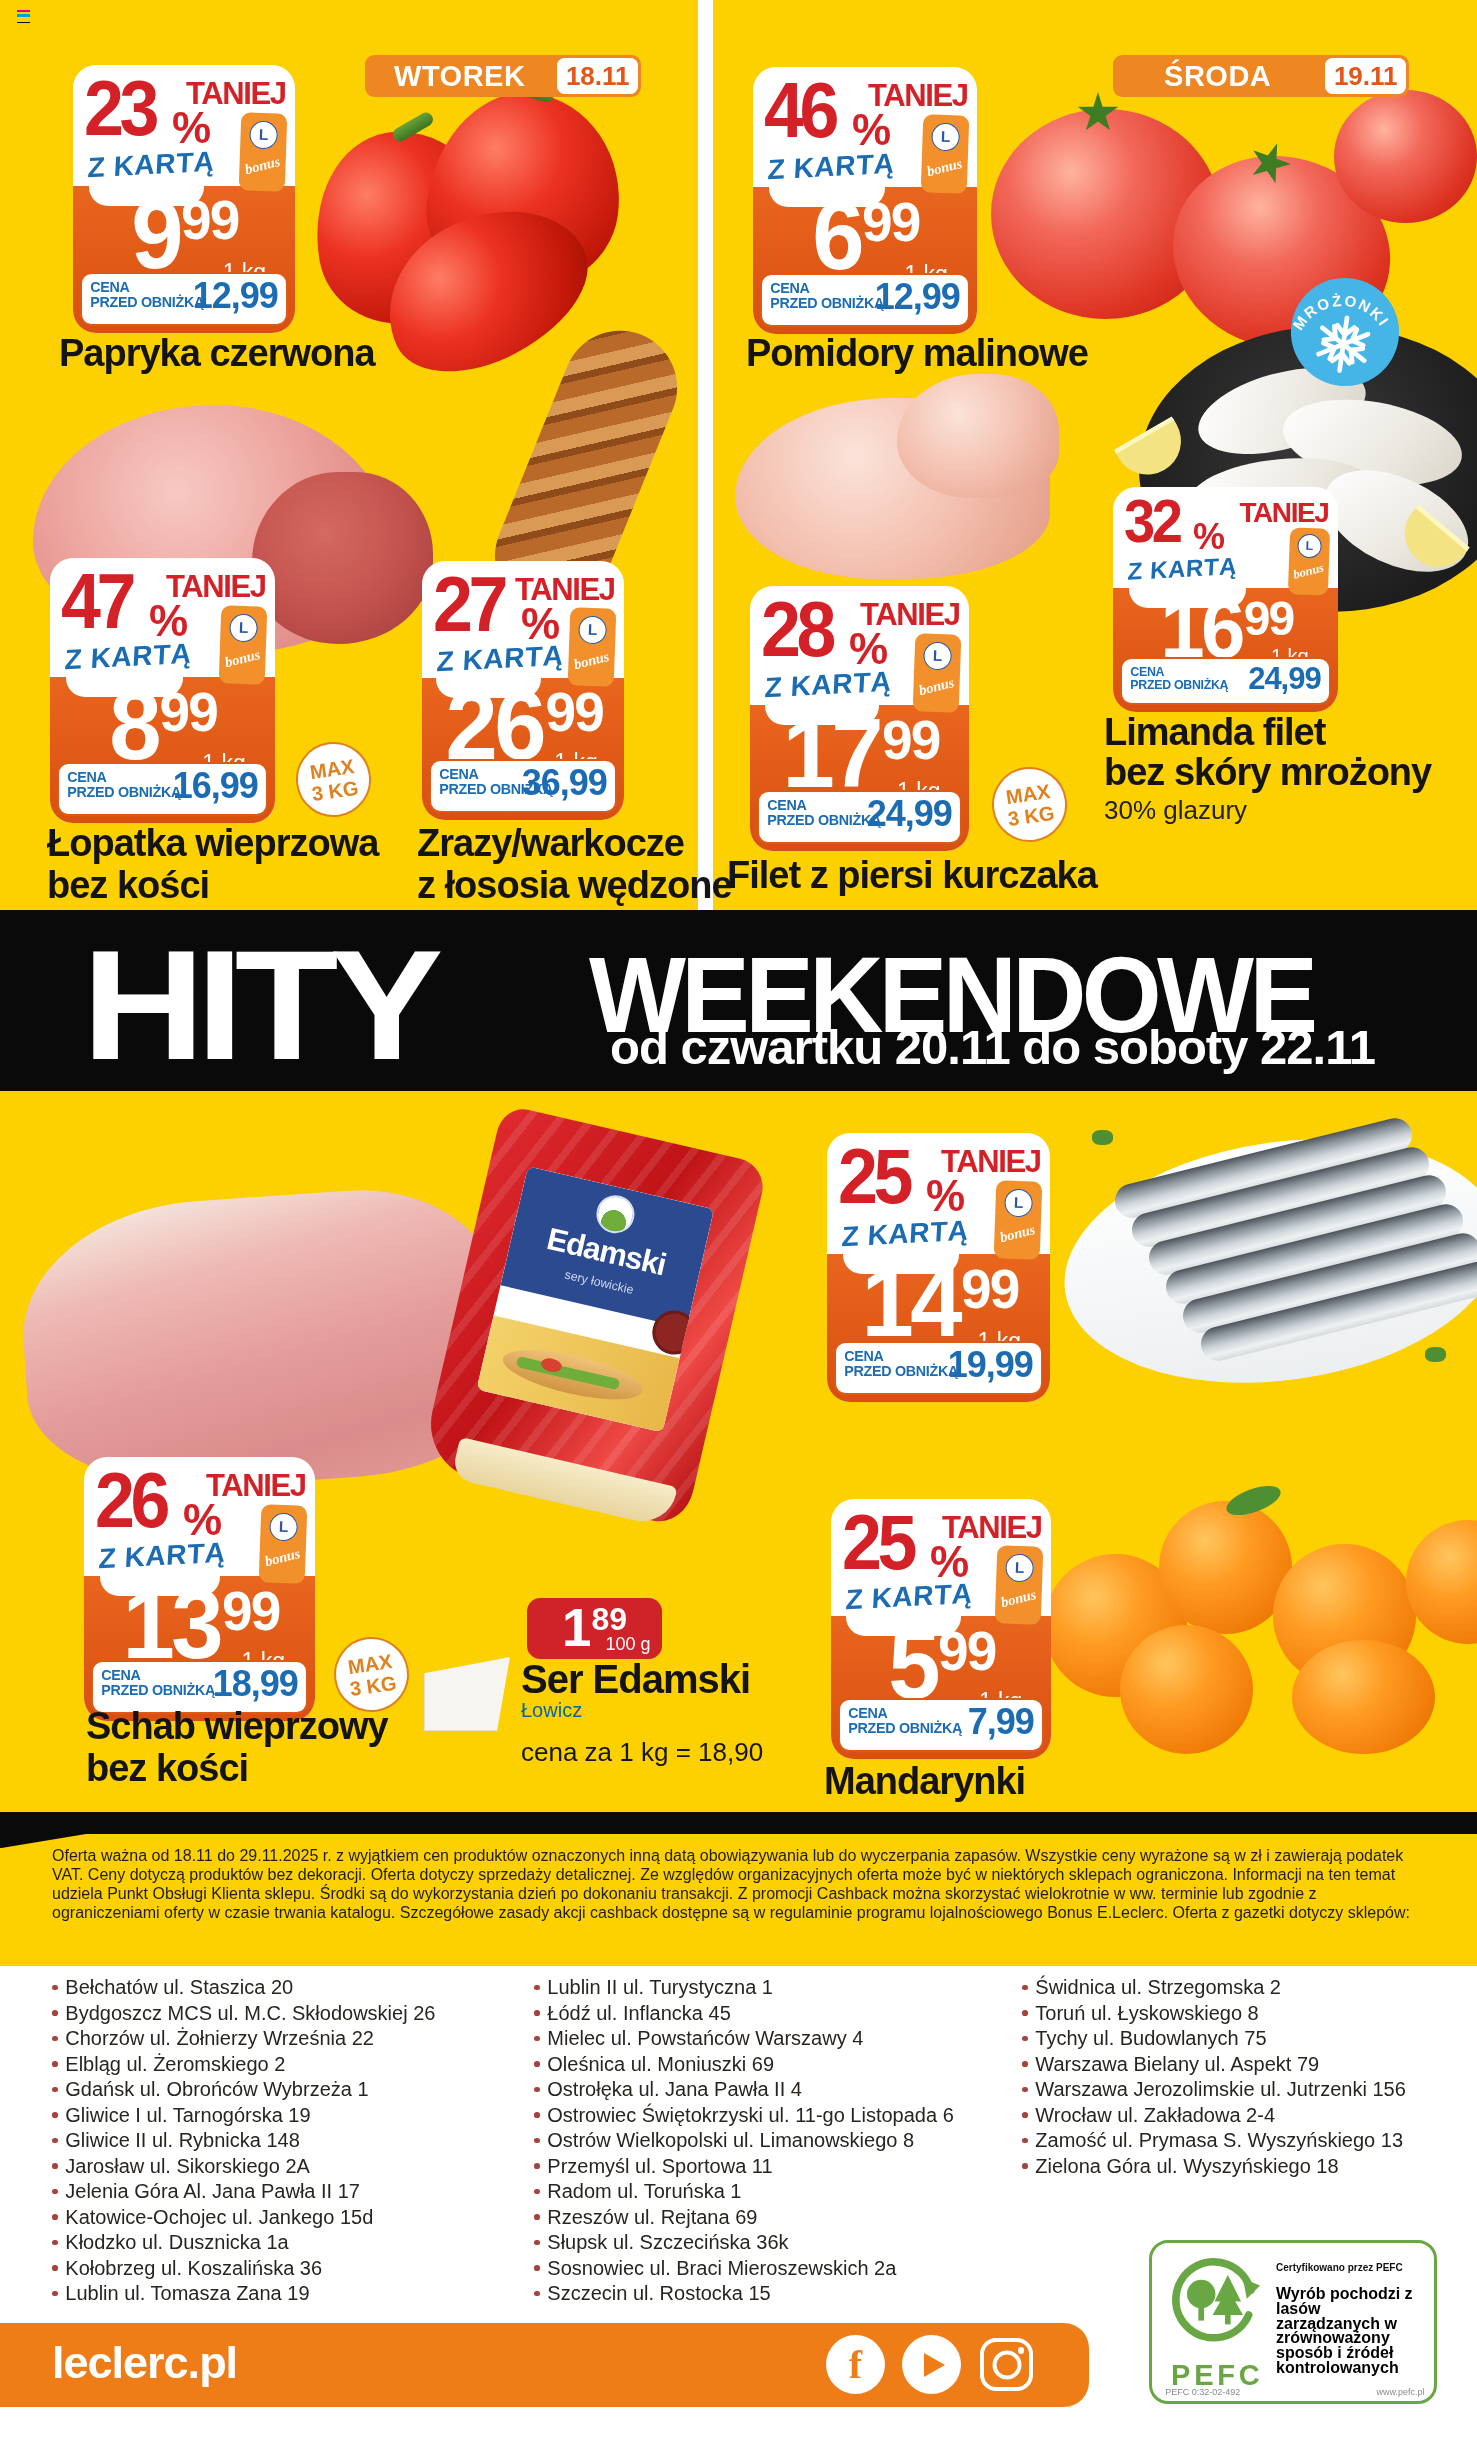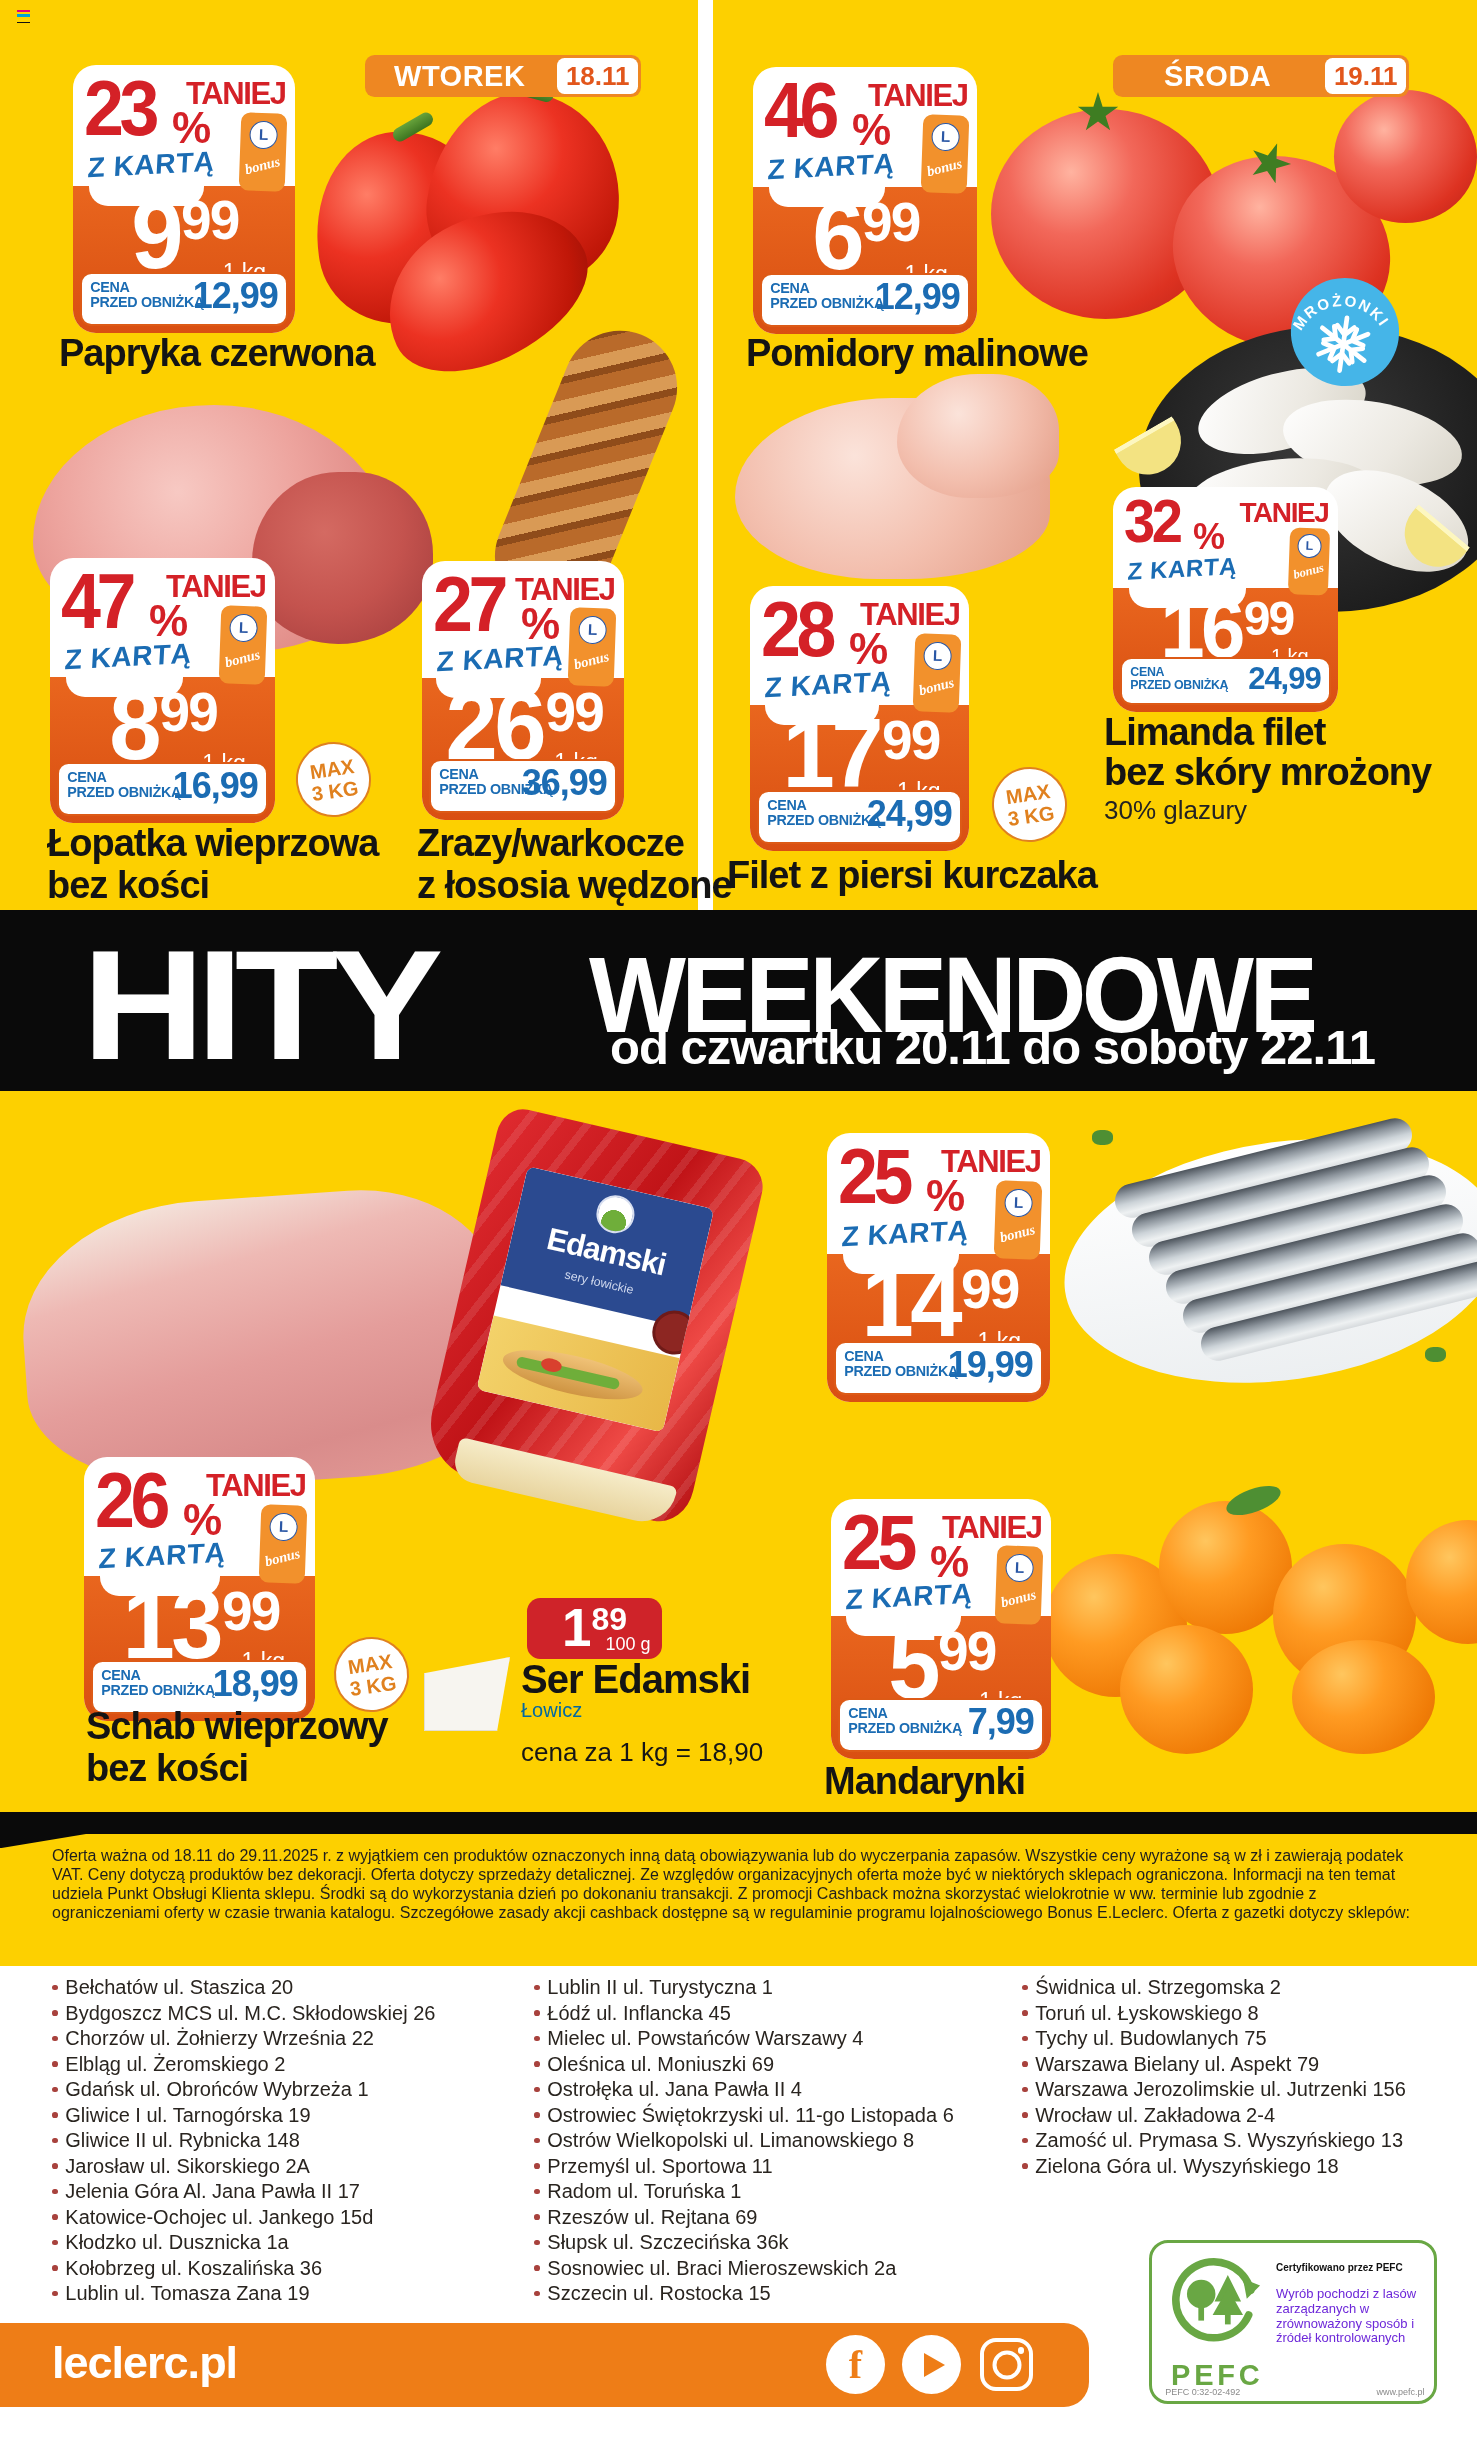--- a/index.html
+++ b/index.html
@@ -113,21 +113,21 @@
       border-radius:16px;box-sizing:border-box;}
   .ig::before{content:"";position:absolute;left:50%;top:50%;transform:translate(-50%,-50%);
       width:21px;height:21px;border:4.8px solid #fff;border-radius:50%;}
   .ig::after{content:"";position:absolute;right:4.8px;top:4.8px;width:6.7px;height:6.7px;background:#fff;border-radius:50%;}
 
   
   .pefc{position:absolute;left:1149px;top:2240px;width:288px;height:164px;background:#fff;
         border:3.8px solid #69a744;border-radius:19px;box-sizing:border-box;}
   .pefc-word{position:absolute;left:19px;top:116px;font-size:29px;font-weight:800;color:#69a744;letter-spacing:3.8px;}
   .pefc-title{position:absolute;left:124px;top:19px;width:149px;font-size:10px;font-weight:700;color:#111;}
-  .pefc-body{position:absolute;left:124px;top:44px;width:147px;font-size:13px;line-height:14.8px;color:#6d28d9;}
+  .pefc-body{position:absolute;left:124px;top:44px;width:147px;font-size:16px;line-height:14.8px;color:#000000;font-weight:bold;}
   .pefc-bottom{position:absolute;left:13.3px;right:9.5px;bottom:3.8px;display:flex;
         justify-content:space-between;font-size:9px;color:#8a8a8a;}
 
   
   .img{position:absolute;}
   .pep{position:absolute;border-radius:48% 52% 55% 45%/60% 55% 45% 40%;
        background:radial-gradient(circle at 32% 30%,#ff7d66 0%,#ec3222 35%,#c01708 75%,#8f0f05 100%);}
   .stem{position:absolute;width:44px;height:14.3px;border-radius:7.6px;
        background:linear-gradient(#67a33b,#3c7420);}
   .tom{position:absolute;border-radius:50%;

